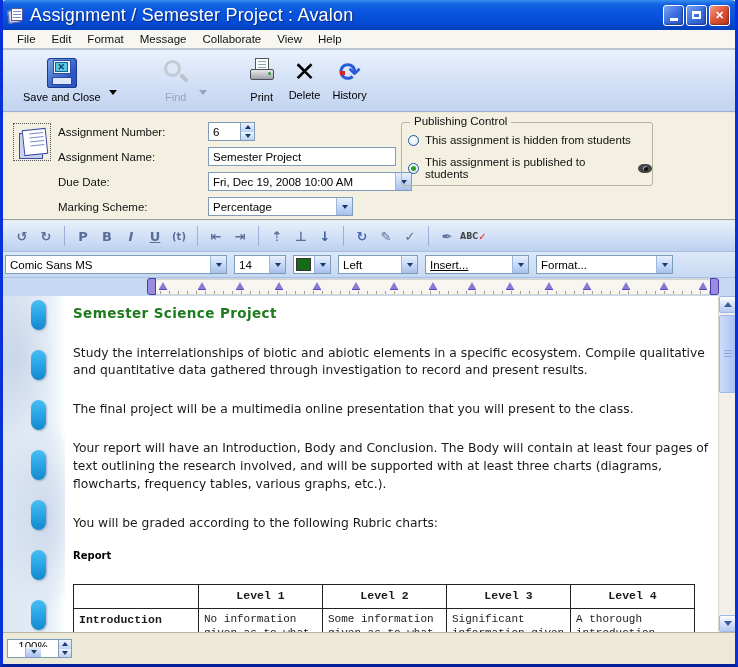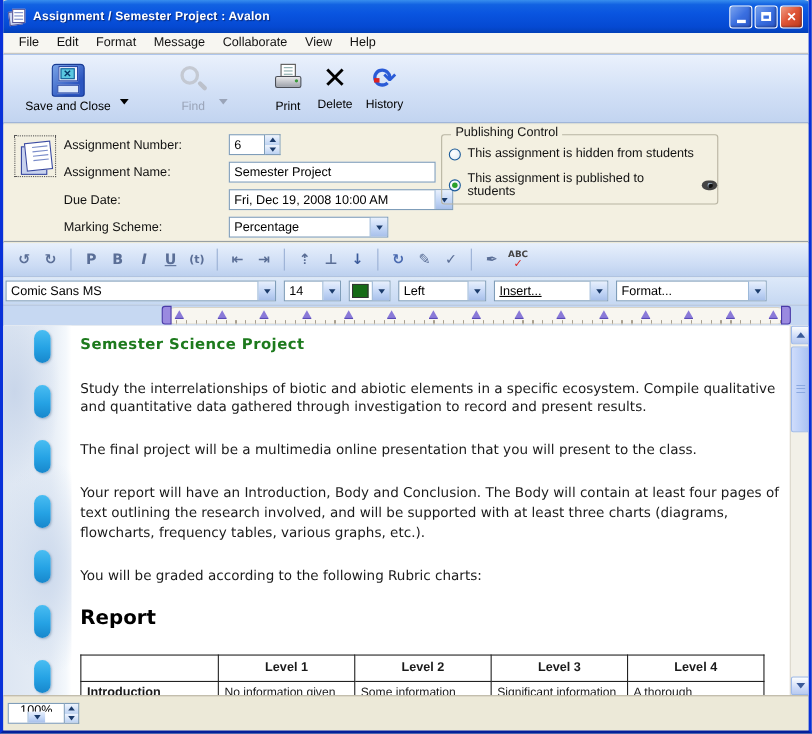--- a/index.html
+++ b/index.html
@@ -16,21 +16,21 @@
     position:absolute; left:-3px; top:0; width:738px; height:30px;
     background:linear-gradient(180deg,#388eee 0%,#1262e2 14%,#0a55e0 40%,#0549d2 82%,#0240b8 100%);
     border-radius:7px 7px 0 0; display:flex; align-items:center; padding:0 6px;
   }
   .titlebar .app-icon { width:17px; height:17px; margin:0 5px 0 2px; position:relative; flex:0 0 auto; }
   .app-icon .pg { position:absolute; width:12px; height:13px; background:#fff; border:1px solid #5a5a9a; }
   .app-icon .pg1 { left:0; top:3px; transform:rotate(-8deg); background:#cfd8f2; }
   .app-icon .pg2 { left:3px; top:1px; }
   .app-icon .pg2 i { display:block; height:1px; background:#7a8cc8; margin:2px 1px 0 1px; }
   .title-text {
-    color:#fff; font-weight:bold; font-size:11px; letter-spacing:.2px;
+    color:#fff; font-weight:normal; font-size:18px; letter-spacing:.2px;
     text-shadow:1px 1px 1px #0a2a7a; flex:1 1 auto; white-space:nowrap; overflow:hidden;
   }
   .tb-btns { display:flex; gap:2px; padding-right:2px; }
   .tb-btn {
     width:21px; height:21px; border-radius:3px; border:1px solid #fff;
     display:flex; align-items:center; justify-content:center; color:#fff; font-size:11px; font-weight:bold;
     background:linear-gradient(135deg,#7ba4ef 0%,#3a6fe0 50%,#2a56c8 100%);
     box-shadow:inset -1px -1px 2px rgba(0,0,30,.4);
   }
   .tb-btn.close { background:linear-gradient(135deg,#f0a088 0%,#e05638 45%,#c03a1a 100%); }
@@ -98,21 +98,21 @@
   
   .fmtbar {
     position:absolute; left:0; top:221px; width:732px; height:31px;
     background:linear-gradient(180deg,#e8f0fc 0%,#cbdbf4 70%,#bcd0ee 100%);
     border-bottom:1px solid #aabfe0; display:flex; align-items:center; padding-left:8px; gap:2px;
   }
   .fmt-icon { min-width:22px; height:22px; display:flex; align-items:center; justify-content:center; font-size:13px; font-weight:bold; color:#5a6e96; font-family:"DejaVu Sans",sans-serif; }
   .fmt-icon.small { font-size:10px; }
   .fmt-sep { width:1px; height:20px; background:#9ab0d4; margin:0 5px; }
   .fmt-icon.u span { text-decoration:underline; }
-  .spell { display:flex; flex-direction:column; align-items:center; line-height:9px; }
+  .spell { display:flex; flex-direction:row; align-items:center; line-height:9px; }
   .spell .abc { font-size:8px; font-weight:bold; color:#444; letter-spacing:0; }
   .spell .chk { font-size:10px; color:#d22; font-weight:bold; }
   
   .fontrow { position:absolute; left:0; top:252px; width:732px; height:26px;
     background:linear-gradient(180deg,#dde9f9 0%,#c6d8f2 100%); border-bottom:1px solid #aabfe0;
     display:flex; align-items:center; padding-left:2px; gap:7px; }
   .swatch { width:15px; height:13px; border:1px solid #333; }
   
   .rulerrow { position:absolute; left:0; top:278px; width:732px; height:18px; background:#c6d8f2; }
   .ruler { position:absolute; left:148px; top:1px; width:564px; height:16px; background:#f8f6f0; border-radius:8px;
@@ -132,23 +132,23 @@
       radial-gradient(60px 120px at 10px 60px, #c9d6ea 0%, transparent 70%),
       radial-gradient(70px 140px at 40px 220px, #ccd9ec 0%, transparent 70%),
       radial-gradient(60px 120px at 15px 420px, #c9d6ea 0%, transparent 70%),
       linear-gradient(90deg,#dde6f2 0%,#e6edf6 70%,#f4f8fc 92%,#ffffff 100%); }
   .capsule { position:absolute; left:28px; width:15px; height:30px; border-radius:8px;
     background:linear-gradient(180deg,#49bdf2 0%,#25a2e4 55%,#1787cc 100%); box-shadow:1px 1px 2px rgba(40,80,120,.35); }
   .doc-content { position:absolute; left:62px; top:0; right:18px; bottom:0; padding:8px 6px 0 8px;
     font-family:"DejaVu Sans",sans-serif; font-size:12.3px; color:#1a1a1a; line-height:1.45; }
   .doc-h1 { color:#1d7a1d; font-weight:bold; font-size:13.5px; letter-spacing:.4px; margin-bottom:18px; }
   .doc-p { margin-bottom:17px;margin-top:21px; }
-  .doc-h2 { font-weight:bold; font-size:18px; margin:6px 0 20px 0; color:#000; }
+  .doc-h2 { font-weight:bold; font-size:10px; margin:6px 0 20px 0; color:#000; }
   .rubric { border-collapse:collapse; width:621px; table-layout:fixed; }
-  .rubric th, .rubric td { border:1px solid #222; font-family:Liberation Sans, sans-serif; vertical-align:top;margin-top:48px; }
+  .rubric th, .rubric td { border:1px solid #222; font-family:Liberation Mono, monospace; vertical-align:top;margin-top:48px; }
   .rubric th { font-size:11.5px; font-weight:bold; text-align:center; padding:3px 2px; height:22px; }
   .rubric td { font-size:11px; padding:3px 5px; line-height:1.35; }
   .rubric td.rowhead { font-weight:bold; font-size:11.5px; }
   .col0 { width:125px; } .colx { width:124px; }
   
   .vscroll { position:absolute; right:0; top:0; width:17px; height:336px; background:#f2f0e8; border-left:1px solid #dcd8cc; }
   .sbtn { position:absolute; left:0; width:17px; height:17px; background:linear-gradient(180deg,#fdfefe,#cfdcf8 60%,#b8caf0); border:1px solid #9db9eb; border-radius:2px; display:flex; align-items:center; justify-content:center; }
   .sbtn.up { top:0; } .sbtn.down { bottom:0; }
   .sbtn b.up { width:0;height:0;border-left:4px solid transparent;border-right:4px solid transparent;border-bottom:5px solid #3a5a9a; }
   .sbtn b.dn { width:0;height:0;border-left:4px solid transparent;border-right:4px solid transparent;border-top:5px solid #3a5a9a; }
@@ -328,21 +328,21 @@
     <span class="fmt-icon">✓</span>
     <span class="fmt-sep"></span>
     <span class="fmt-icon">✒</span>
     <span class="fmt-icon spell">
       <span class="abc">ABC</span>
       <span class="chk">✓</span>
     </span>
   </div>
 
   <div class="fontrow">
-    <span class="combo" style="width:246px;">
+    <span class="combo" style="width:222px;">
       <span class="cv">Comic Sans MS</span>
       <span class="cbtn">
           <b></b>
         </span>
     </span>
     <span class="combo" style="width:52px;">
       <span class="cv">14</span>
       <span class="cbtn">
           <b></b>
         </span>

